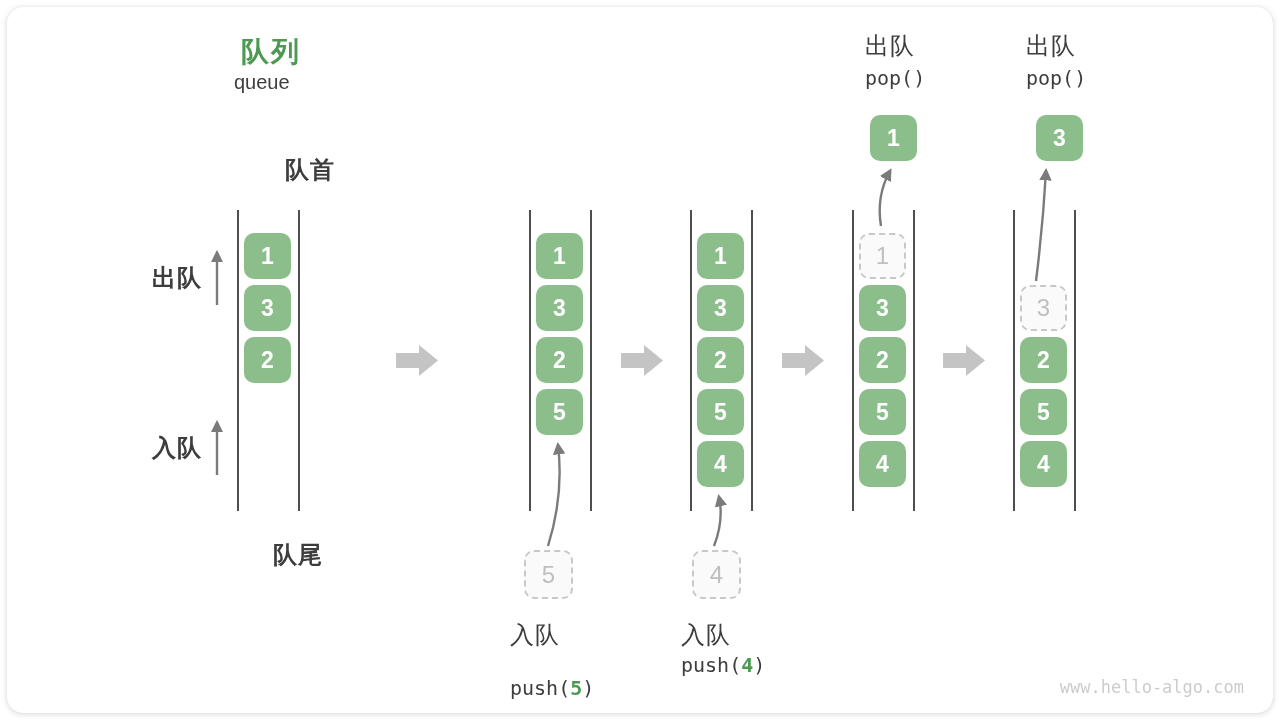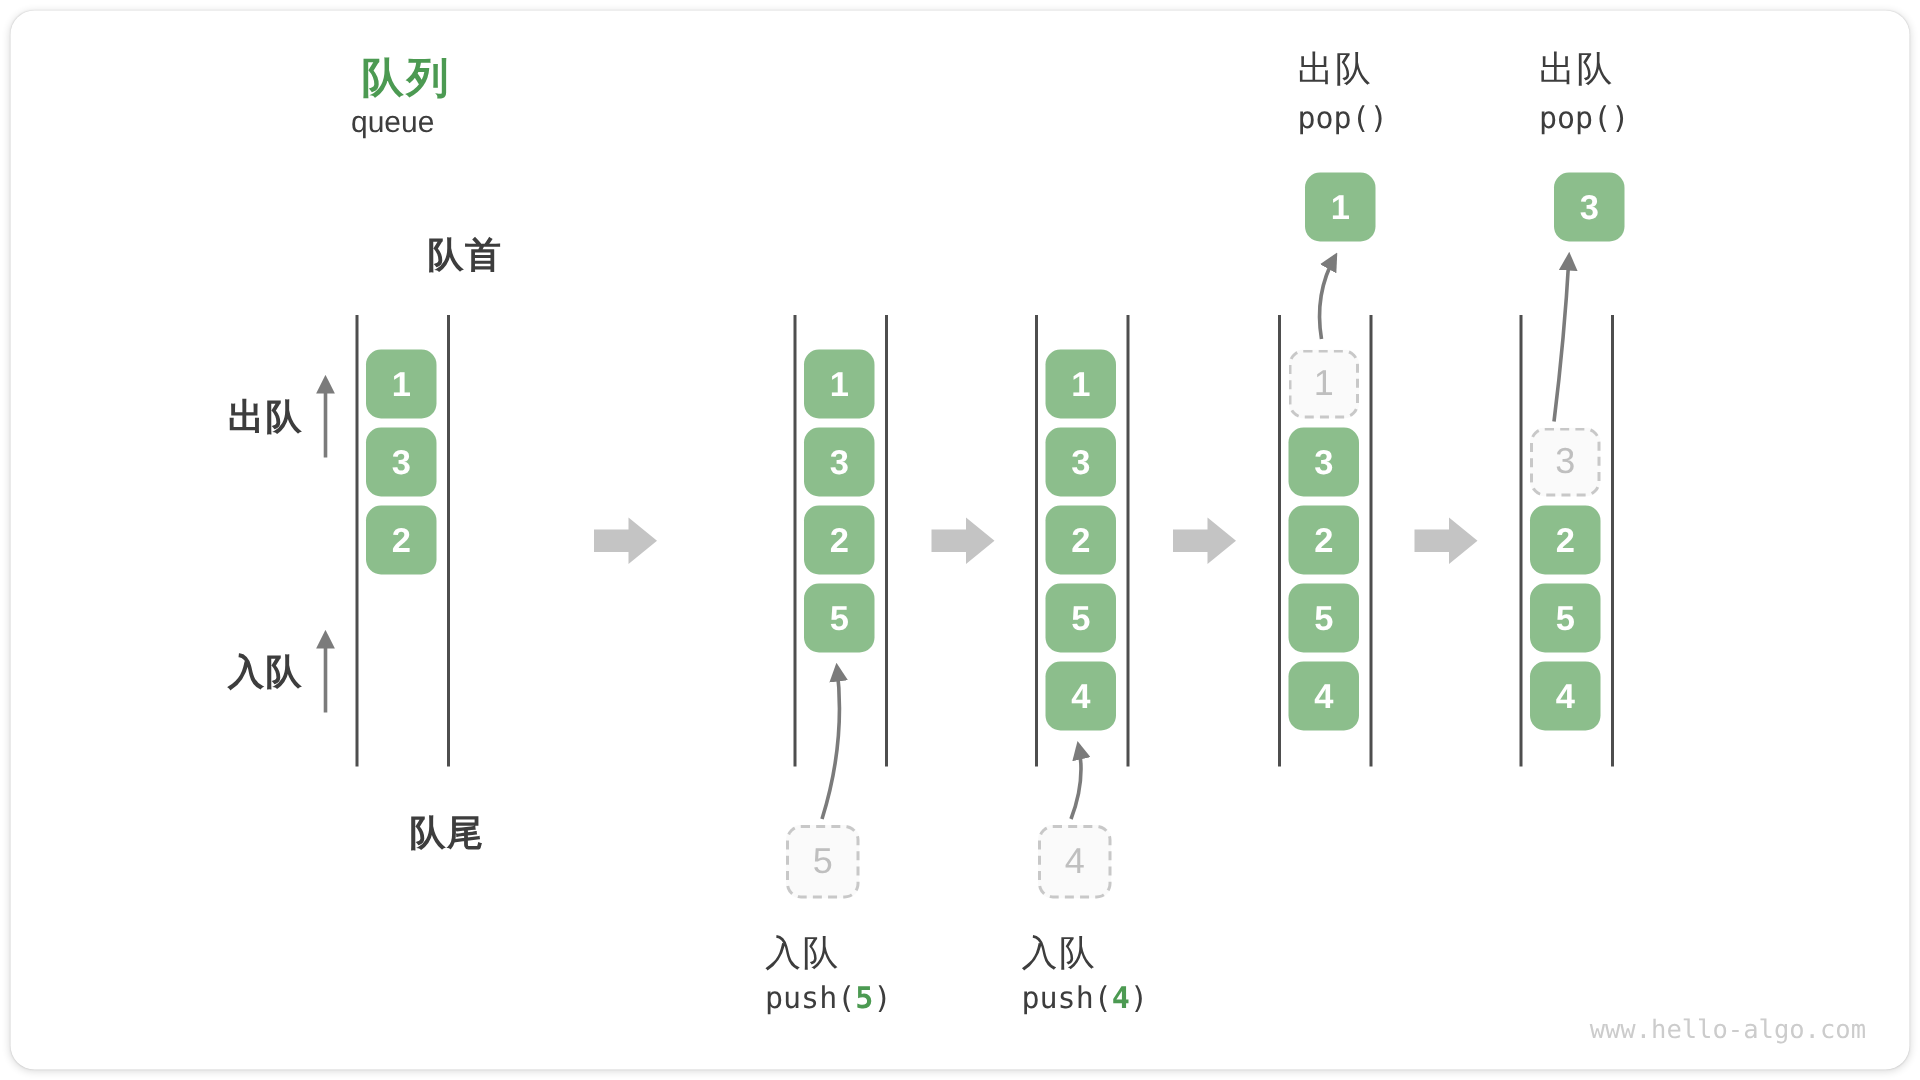--- a/index.html
+++ b/index.html
@@ -130,21 +130,21 @@
       </div>
       <div>
         <div class="wall" style="left: 529px;"></div>
         <div class="wall" style="left: 590px;"></div>
         <div class="box" style="left: 536px; top: 233px;">1</div>
         <div class="box" style="left: 536px; top: 285px;">3</div>
         <div class="box" style="left: 536px; top: 337px;">2</div>
         <div class="box" style="left: 536px; top: 389px;">5</div>
         <div class="box dashed pending" style="left: 524px; top: 550px;">5</div>
         <div class="op-zh" style="left: 510px; top: 619px;">入队</div>
-        <div class="op-code" style="left: 510px; top: 653px;"><span>push(</span><span class="arg">5</span><span>)</span></div>
+        <div class="op-code" style="left: 510px; top: 676px;"><span>push(</span><span class="arg">5</span><span>)</span></div>
       </div>
       <div>
         <div class="wall" style="left: 690px;"></div>
         <div class="wall" style="left: 751px;"></div>
         <div class="box" style="left: 697px; top: 233px;">1</div>
         <div class="box" style="left: 697px; top: 285px;">3</div>
         <div class="box" style="left: 697px; top: 337px;">2</div>
         <div class="box" style="left: 697px; top: 389px;">5</div>
         <div class="box" style="left: 697px; top: 441px;">4</div>
         <div class="box dashed pending" style="left: 692px; top: 550px;">4</div>

